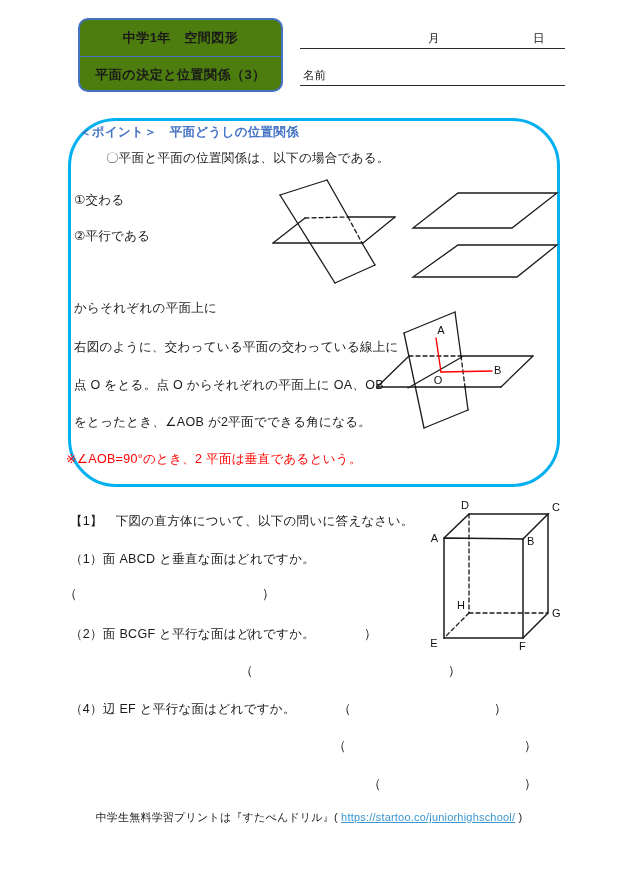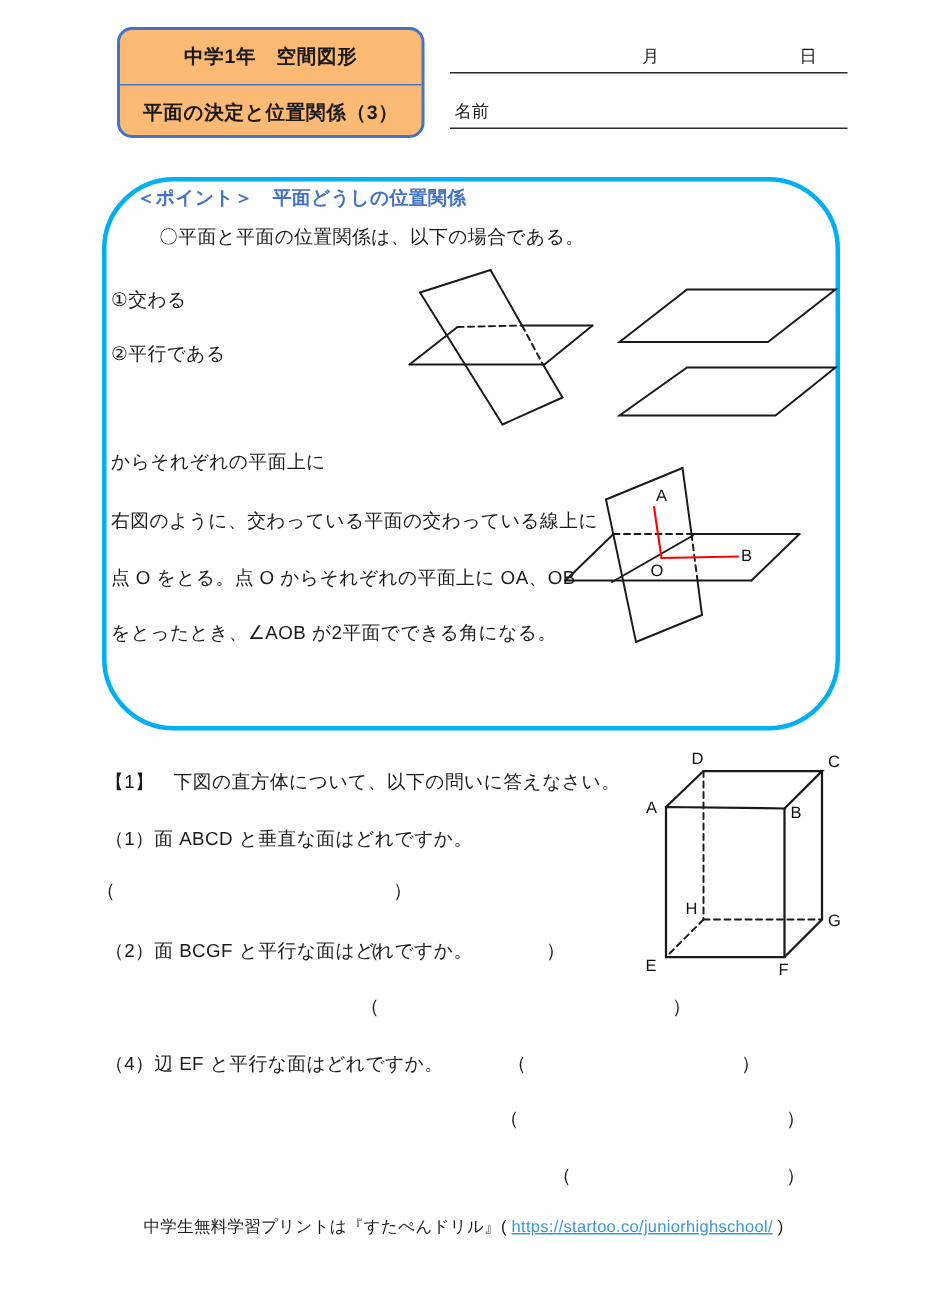--- a/index.html
+++ b/index.html
@@ -10,21 +10,21 @@
     --c-link:#3B96D2;
     --c-ink:#1a1a1a;
   }
   *{box-sizing:border-box;margin:0;padding:0;}
   body{background:#fff;font-family:"Liberation Sans","DejaVu Sans",sans-serif;}
   .page{position:relative;width:618px;height:873px;background:#fff;overflow:hidden;color:var(--c-ink);}
   .abs{position:absolute;}
   .txt{font-size:12.5px;line-height:16px;white-space:nowrap;letter-spacing:0.3px;}
 
   
-  .title-box{left:78px;top:18px;width:205px;height:74px;border:2px solid var(--c-title-border);border-radius:10px;overflow:hidden;background:#fdba74;}
+  .title-box{left:78px;top:18px;width:205px;height:74px;border:2px solid var(--c-title-border);border-radius:10px;overflow:hidden;background:#4d7c0f;}
   .title-row{height:36px;display:flex;align-items:center;justify-content:center;font-weight:bold;font-size:13px;letter-spacing:0.5px;}
   .title-divider{height:0;border-top:1.5px solid var(--c-title-border);}
   .hline{border-bottom:1.5px solid #2a2a2a;}
   .small-label{font-size:11.5px;line-height:14px;white-space:nowrap;}
 
   
   .point-box{left:68px;top:118px;width:492px;height:369px;border:3px solid var(--c-point-border);border-radius:48px;background:#fff;}
   .point-heading{color:var(--c-heading);font-weight:bold;}
   .red-note{color:var(--c-red);}
 
@@ -49,21 +49,21 @@
     <div class="title-row">平面の決定と位置関係（3）</div>
   </div>
 
   <span class="abs small-label" style="left:428px;top:31px;">月</span>
   <span class="abs small-label" style="left:533px;top:31px;">日</span>
   <div class="abs hline" style="left:300px;top:33px;width:265px;height:16px;"></div>
   <span class="abs small-label" style="left:303px;top:68px;">名前</span>
   <div class="abs hline" style="left:300px;top:70px;width:265px;height:16px;"></div>
 
   <div class="abs point-box"></div>
-  <span class="abs txt point-heading" style="left:91px;top:124px;">＜ポイント＞　平面どうしの位置関係</span>
+  <span class="abs txt point-heading" style="left:79px;top:124px;">＜ポイント＞　平面どうしの位置関係</span>
   <span class="abs txt" style="left:74px;top:150px;margin-left:32px;">〇平面と平面の位置関係は、以下の場合である。</span>
   <span class="abs txt" style="left:74px;top:192px;">①交わる</span>
   <span class="abs txt" style="left:74px;top:228px;">②平行である</span>
 
   <svg class="abs" style="left:258px;top:172px;" width="146" height="125" viewBox="0 0 146 125">
     <g>
       <path class="stroke" d="M22,23 L69,8"></path>
       <path class="stroke" d="M69,8 L90,45"></path>
       <path class="stroke dash" d="M90,45 L104,71"></path>
       <path class="stroke" d="M104,71 L117,93"></path>
@@ -81,20 +81,21 @@
 
   <svg class="abs" style="left:408px;top:188px;" width="154" height="94" viewBox="0 0 154 94">
     <polygon class="stroke" points="5,40 104,40 149,5 50,5"></polygon>
     <polygon class="stroke" points="5,89 109,89 149,57 50,57"></polygon>
   </svg>
 
   <span class="abs txt" style="left:74px;top:300px;">からそれぞれの平面上に</span>
   <span class="abs txt" style="left:74px;top:339px;">右図のように、交わっている平面の交わっている線上に</span>
   <span class="abs txt" style="left:74px;top:377px;">点 O をとる。点 O からそれぞれの平面上に OA、OB</span>
   <span class="abs txt" style="left:74px;top:414px;">をとったとき、∠AOB が2平面でできる角になる。</span>
+  <span class="abs txt red-note" style="left:66px;top:451px;">※∠AOB=90°のとき、2 平面は垂直であるという。</span>
 
   <svg class="abs" style="left:370px;top:302px;" width="170" height="133" viewBox="0 0 170 133">
     <g>
       <path class="stroke" d="M7,85 L39,54"></path>
       <path class="stroke dash" d="M39,54 L91,54"></path>
       <path class="stroke" d="M91,54 L163,54"></path>
       <path class="stroke" d="M163,54 L131,85"></path>
       <path class="stroke" d="M131,85 L7,85"></path>
     </g>
     <g>

